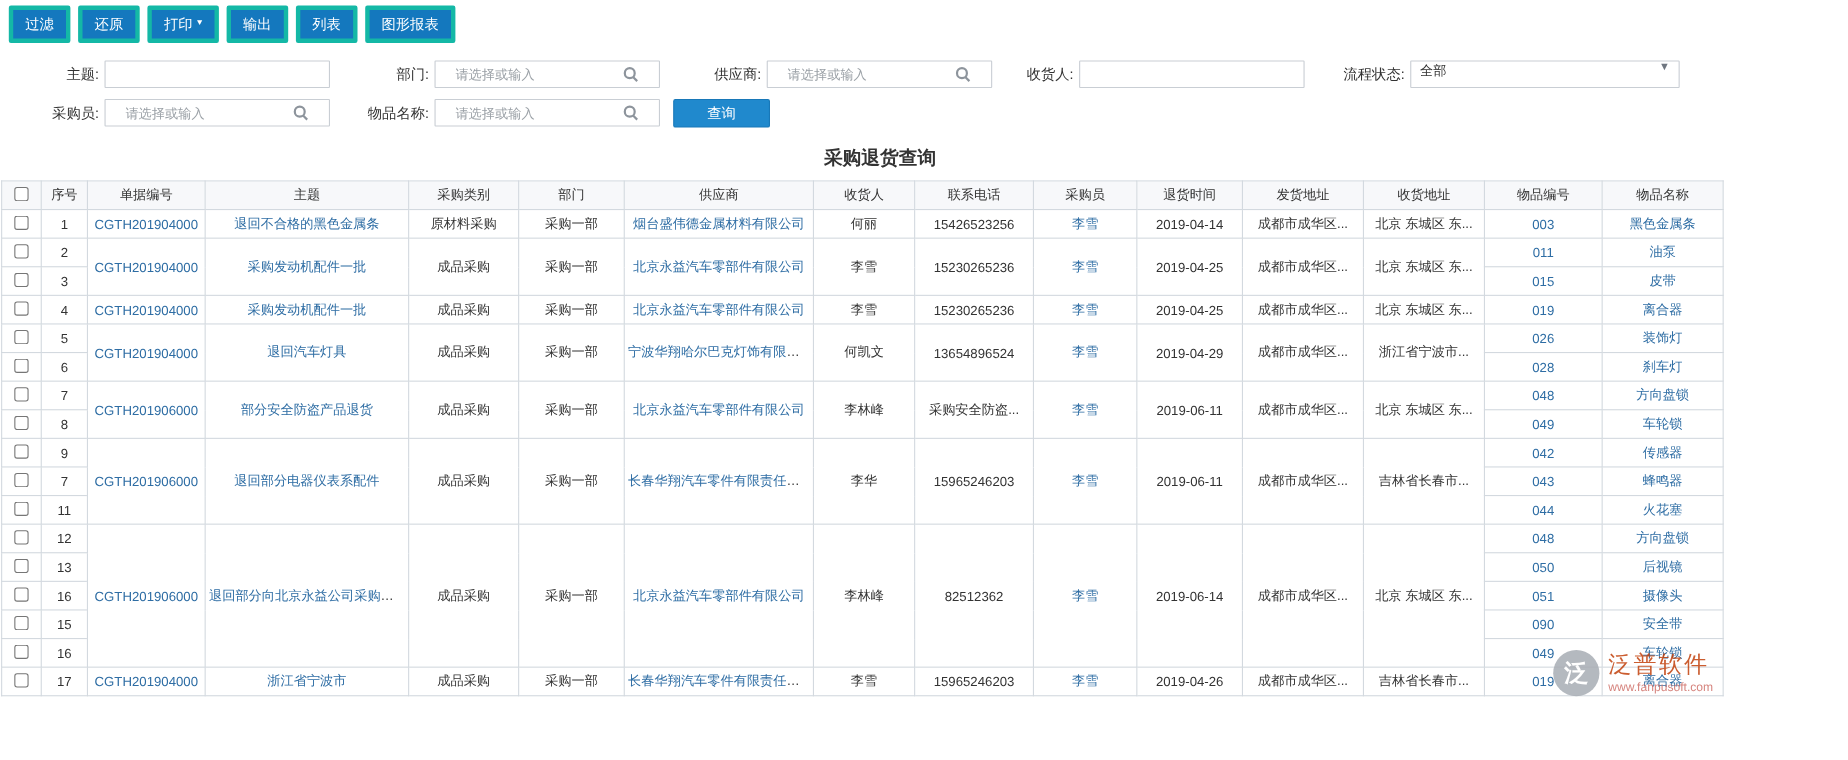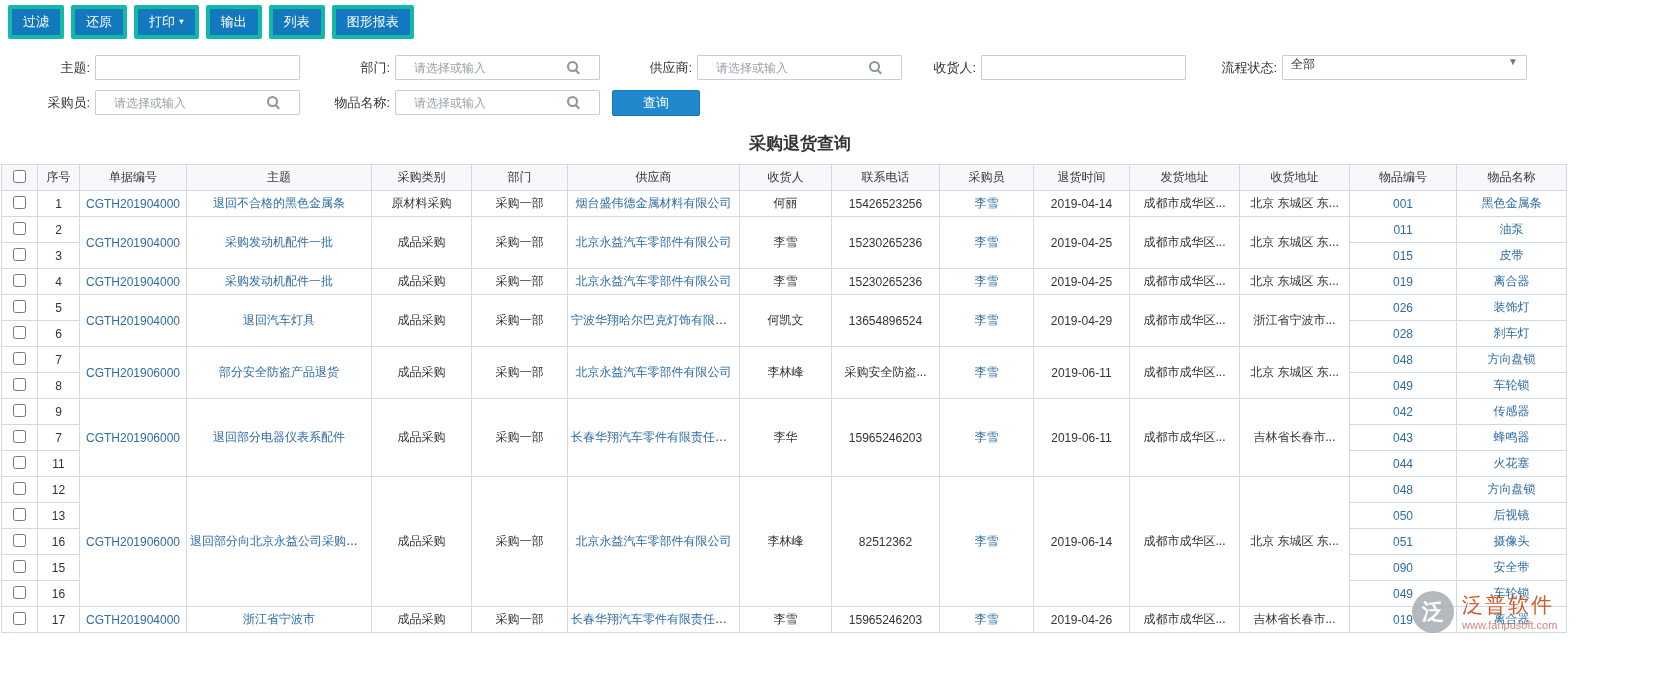--- a/index.html
+++ b/index.html
@@ -152,21 +152,21 @@
         <td><a href="#" class="lnk">退回不合格的黑色金属条</a></td>
         <td>原材料采购</td>
         <td>采购一部</td>
         <td><a href="#" class="lnk">烟台盛伟德金属材料有限公司</a></td>
         <td>何丽</td>
         <td>15426523256</td>
         <td><a href="#" class="lnk">李雪</a></td>
         <td>2019-04-14</td>
         <td>成都市成华区...</td>
         <td>北京 东城区 东...</td>
-        <td><a href="#" class="lnk">001</a></td>
+        <td><a href="#" class="lnk">003</a></td>
         <td><a href="#" class="lnk">黑色金属条</a></td>
       </tr>
       <tr>
         <td><input type="checkbox" style=""></td>
         <td>2</td>
         <td rowspan="2"><a href="#" class="lnk">CGTH201904000</a></td>
         <td rowspan="2"><a href="#" class="lnk">采购发动机配件一批</a></td>
         <td rowspan="2">成品采购</td>
         <td rowspan="2">采购一部</td>
         <td rowspan="2"><a href="#" class="lnk">北京永益汽车零部件有限公司</a></td>

